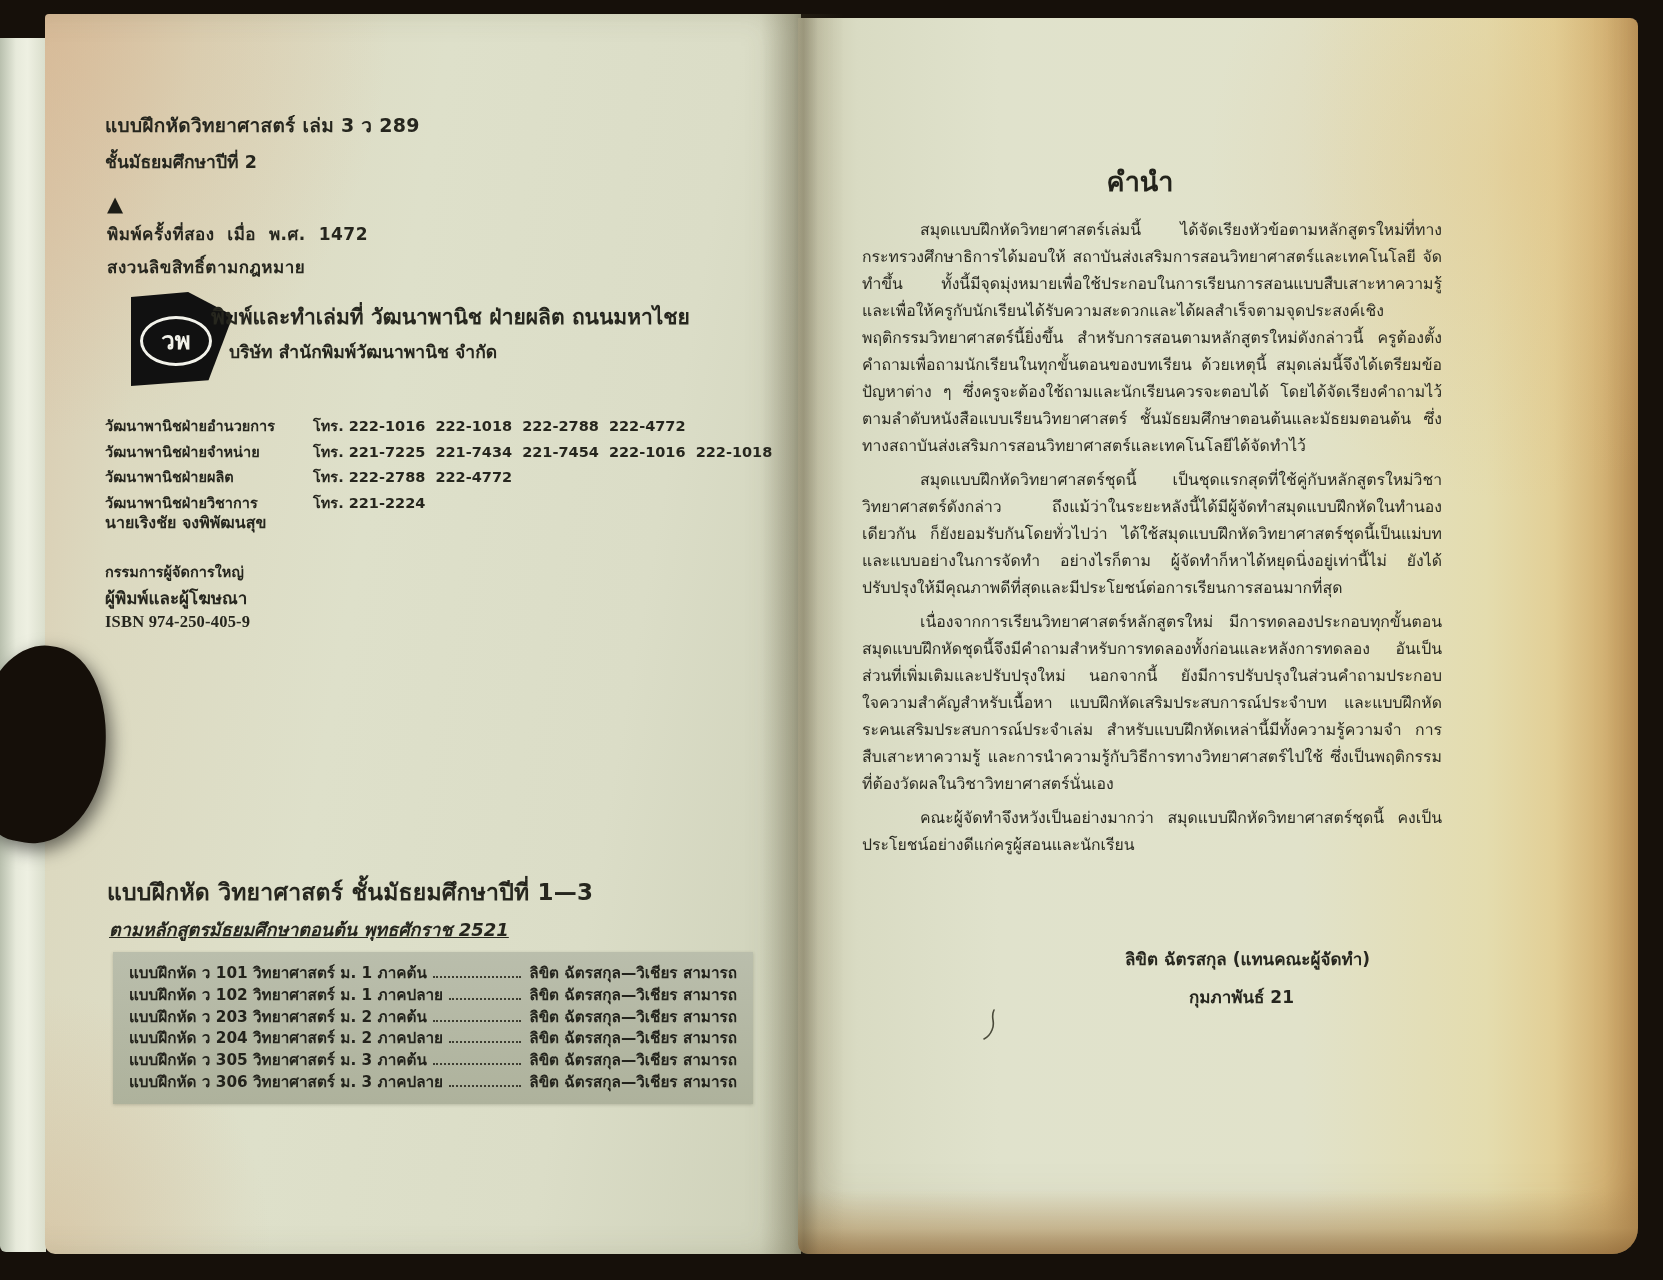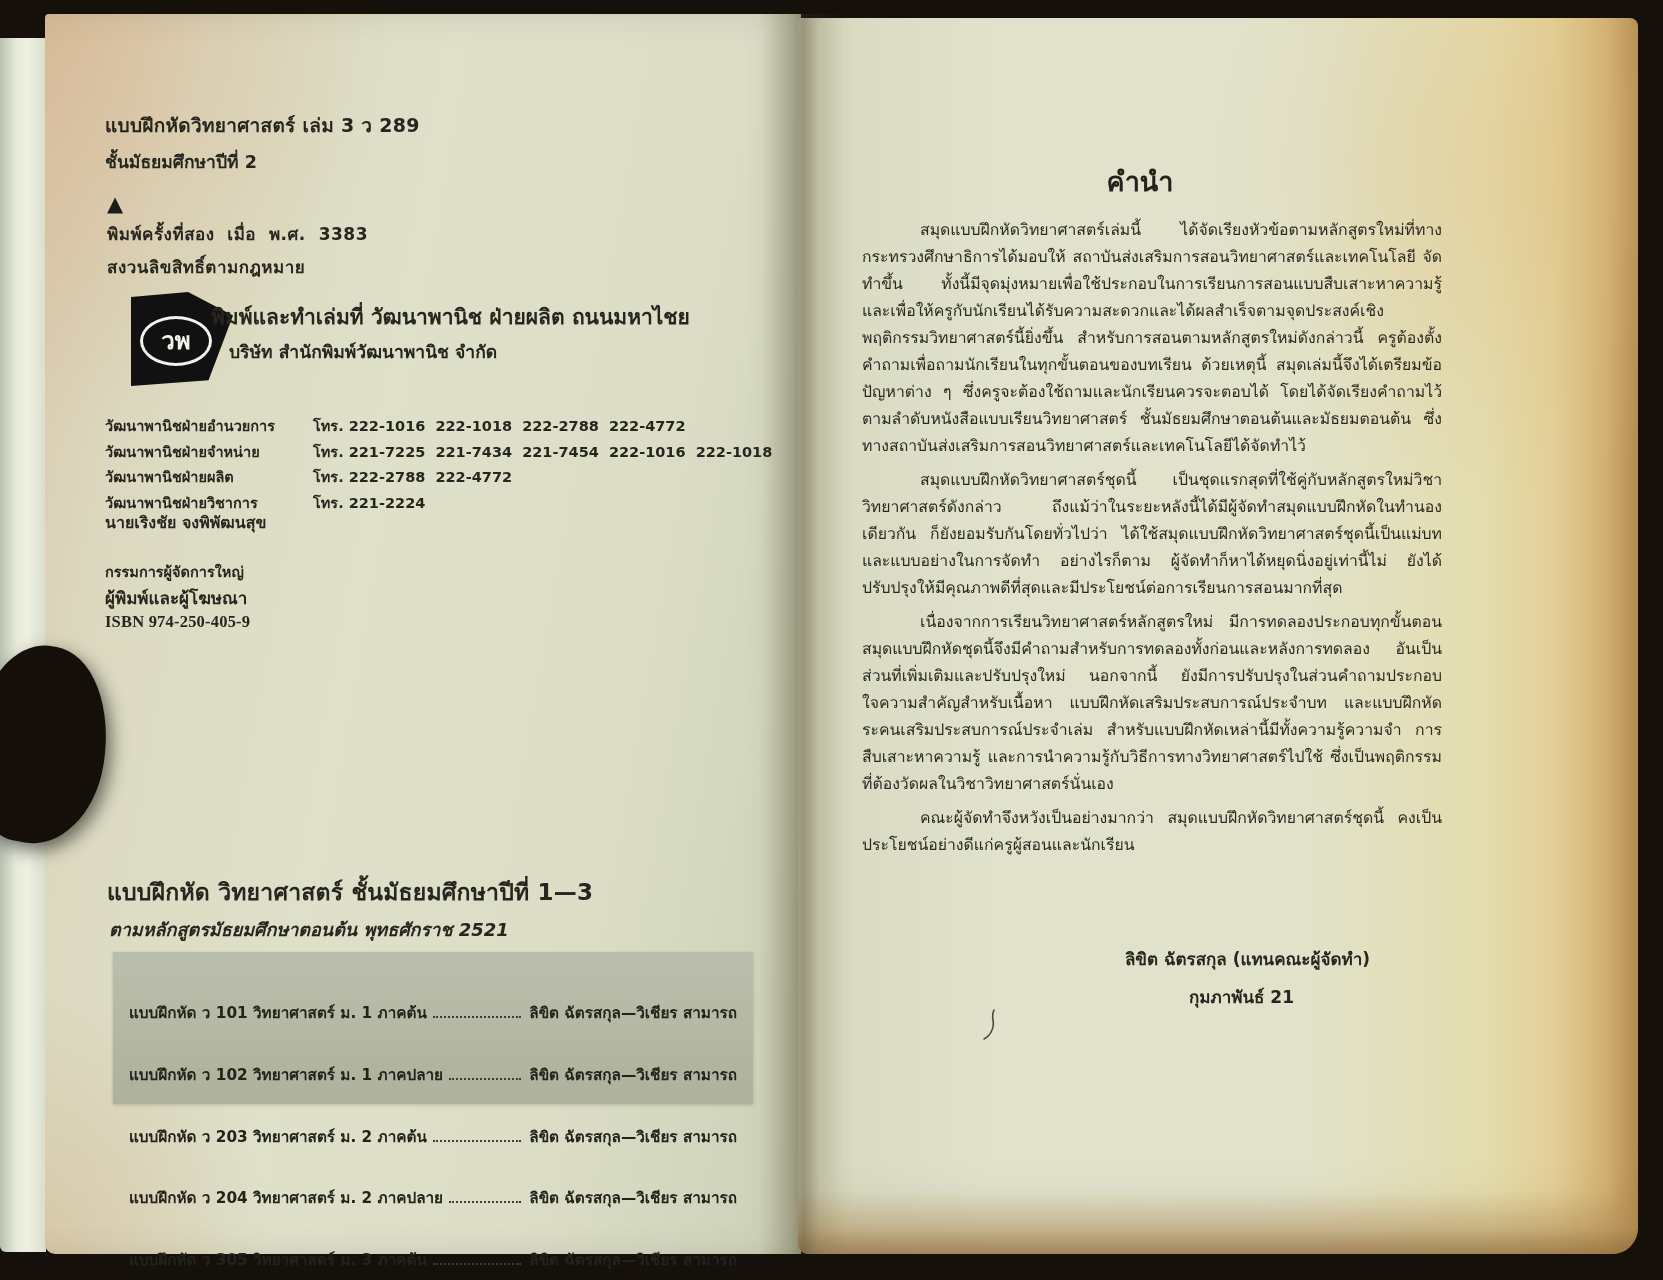--- a/index.html
+++ b/index.html
@@ -83,31 +83,31 @@
   .phone-row{display:flex;line-height:25.5px;}
   .phone-dept{width:208px;flex:none;}
   .phone-numbers{white-space:pre;}
 
   .staff-name{left:60px;top:496px;font-size:16px;font-weight:bold;}
   .staff-t1{left:60px;top:546px;font-size:14.5px;font-weight:600;}
   .staff-t2{left:60px;top:570px;font-size:17px;font-weight:bold;}
   .isbn{left:60px;top:598px;font-size:16.5px;font-family:"Liberation Serif",serif;font-weight:bold;letter-spacing:.2px;}
 
   .series-heading{left:62px;top:860px;font-size:23px;font-weight:bold;letter-spacing:.2px;}
-  .series-sub{left:64px;top:901px;font-size:18px;font-style:italic;font-weight:600;}
+  .series-sub{left:64px;top:901px;font-size:18px;font-style:italic;font-weight:600;text-decoration:underline;}
   .series-box{
     position:absolute;left:68px;top:938px;width:640px;height:152px;
     background:linear-gradient(180deg,#babeac 0%,#aeb29c 100%);
     box-shadow:0 1px 3px rgba(70,70,50,.25);
     padding:11px 16px 0 16px;box-sizing:border-box;
   }
   .series-row{display:flex;align-items:baseline;line-height:21.8px;font-size:15.3px;font-weight:600;color:#23231c;}
   .series-title{white-space:nowrap;}
   .series-dots{flex:1;border-bottom:2px dotted #3c3c30;margin:0 8px 4px 6px;min-width:30px;}
-  .series-authors{white-space:nowrap;margin-top:40px;}
+  .series-authors{white-space:nowrap;}
 
   
   .preface-title{
     position:absolute;left:52px;top:142px;width:580px;
     text-align:center;font-size:27px;font-weight:bold;color:#23231b;
   }
   .preface-body{position:absolute;left:64px;top:198px;width:580px;}
   .preface-body p{
     margin:0 0 7px 0;font-size:15.8px;line-height:27px;
     text-align:justify;text-indent:58px;color:#2a2a21;
@@ -122,21 +122,21 @@
 
 <div class="photo">
 
   <div class="page-edge-left"></div>
 
   <div class="left-page">
     <div class="lp-text lp-header1">แบบฝึกหัดวิทยาศาสตร์ เล่ม 3 ว 289</div>
     <div class="lp-text lp-header2">ชั้นมัธยมศึกษาปีที่ 2</div>
 
     <div class="lp-text triangle">▲</div>
-    <div class="lp-text edition1">พิมพ์ครั้งที่สอง  เมื่อ  พ.ศ.  3383</div>
+    <div class="lp-text edition1">พิมพ์ครั้งที่สอง  เมื่อ  พ.ศ.  1472</div>
     <div class="lp-text edition2">สงวนลิขสิทธิ์ตามกฎหมาย</div>
 
     <div class="logo">
       <div class="logo-oval">วพ</div>
     </div>
     <div class="lp-text pub1">พิมพ์และทำเล่มที่ วัฒนาพานิช ฝ่ายผลิต ถนนมหาไชย</div>
     <div class="lp-text pub2">บริษัท สำนักพิมพ์วัฒนาพานิช จำกัด</div>
 
     <div class="phones">
 

